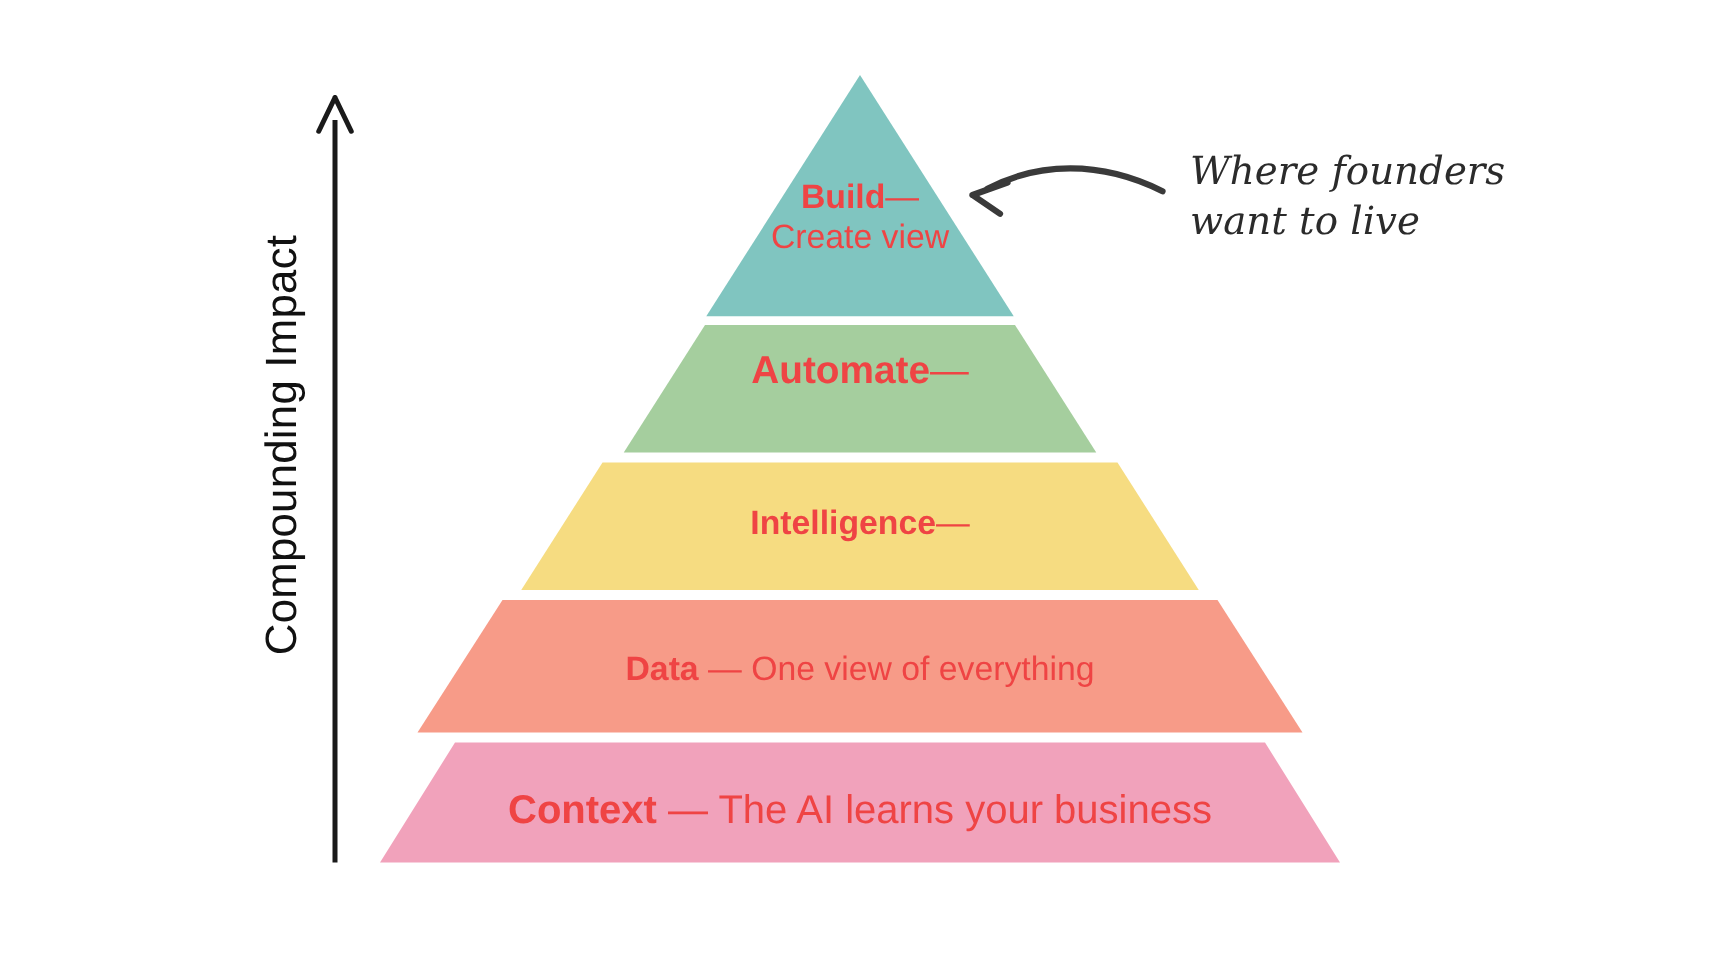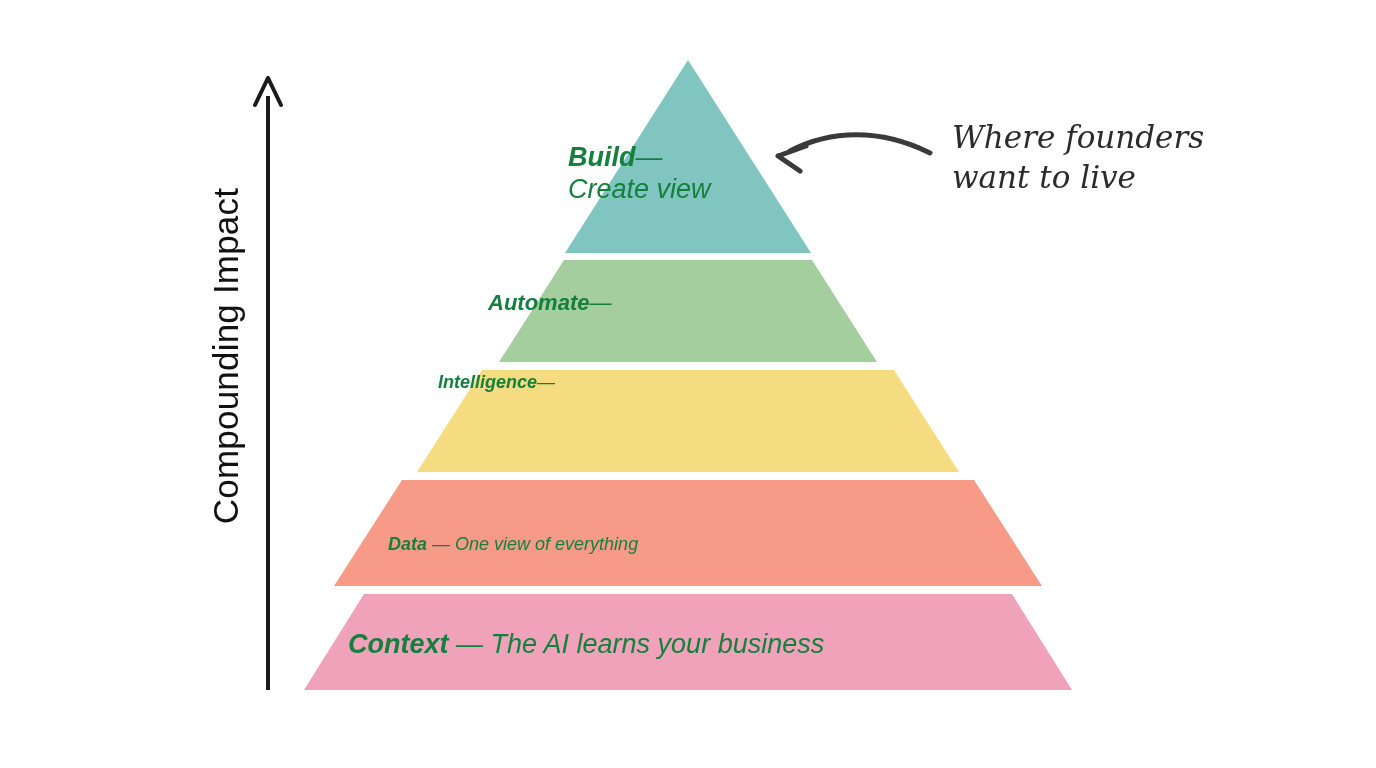--- a/index.html
+++ b/index.html
@@ -50,24 +50,24 @@
   }
   .pyramid-svg {
     position: absolute;
     left: 0;
     top: 0;
     width: 1376px;
     height: 768px;
   }
   .tier-text {
     position: absolute;
-    color: #15803d;
+    text-align: center;
+    color: #ef4444;
     line-height: 1.18;
     white-space: nowrap;
-    font-style: italic;
   }
   .tier-text.wrap {
     white-space: normal;
   }
   .tier-text b {
     font-weight: bold;
   }
   .annot {
     position: absolute;
     left: 952px;
@@ -106,35 +106,35 @@
     <polygon points="402,480 974,480 1042,586 334,586" fill="#f79b88"></polygon>
 
     <polygon points="364,594 1012,594 1072,690 304,690" fill="#f1a2bb"></polygon>
   </svg>
 
   <div class="tier-text wrap" style="left:568px; top:142px; width:240px; font-size:27px;">
     <b>Build</b><span>—</span><br>
     <span>Create view</span><br>
   </div>
 
-  <div class="tier-text" style="left:488px; top:290px; width:400px; font-size:22px;">
+  <div class="tier-text" style="left:488px; top:278px; width:400px; font-size:31px;">
     <b>Automate</b><span>—</span><br>
   </div>
 
-  <div class="tier-text" style="left:438px; top:372px; width:500px; font-size:18px;">
+  <div class="tier-text" style="left:438px; top:403px; width:500px; font-size:27px;">
     <b>Intelligence</b><span>—</span><br>
   </div>
 
-  <div class="tier-text" style="left:388px; top:534px; width:600px; font-size:18px;">
+  <div class="tier-text" style="left:388px; top:520px; width:600px; font-size:27px;">
     <b>Data</b>
     <span>—</span>
     <span>One view of everything</span>
   </div>
 
-  <div class="tier-text" style="left:348px; top:629px; width:680px; font-size:27px;">
+  <div class="tier-text" style="left:348px; top:629px; width:680px; font-size:32px;">
     <b>Context</b>
     <span>—</span>
     <span>The AI learns your business</span>
   </div>
 
   <svg class="axis-svg" viewBox="0 0 1376 768">
     <g>
       <path d="M 930 153 C 880 128 830 130 790 151" fill="none" stroke="#3a3a3a" stroke-width="5" stroke-linecap="round"></path>
       <path d="M 778 156 L 806 146 M 778 156 L 800 171" fill="none" stroke="#3a3a3a" stroke-width="5" stroke-linecap="round" stroke-linejoin="round"></path>
     </g>

